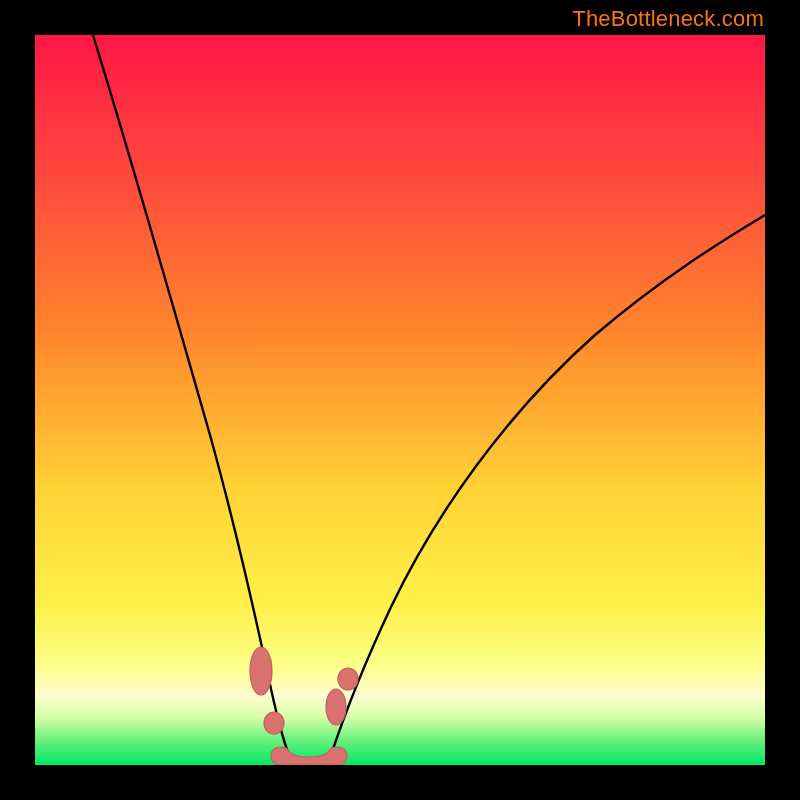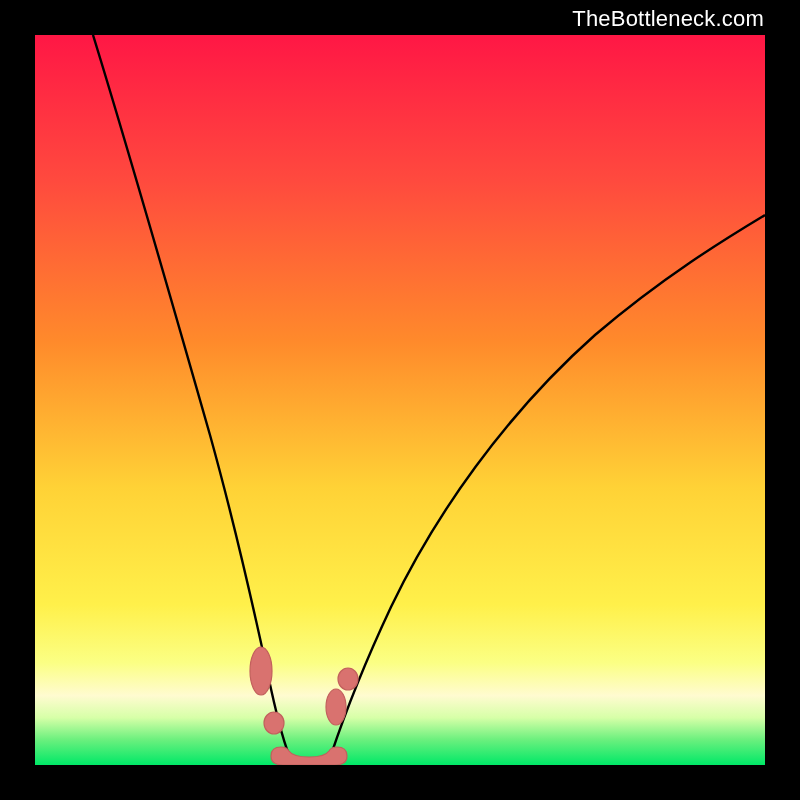--- a/index.html
+++ b/index.html
@@ -33,21 +33,21 @@
   .curves {
     position: absolute;
     inset: 0;
   }
   .watermark {
     position: absolute;
     top: 6px;
     right: 36px;
     font-family: Arial, Helvetica, sans-serif;
     font-size: 22px;
-    color: #ffffff;
+    color: #f97316;
     letter-spacing: 0.2px;
   }
 </style>
 </head>
 <body>
 
 <div class="frame">
 
   <div class="plot-area">
 

